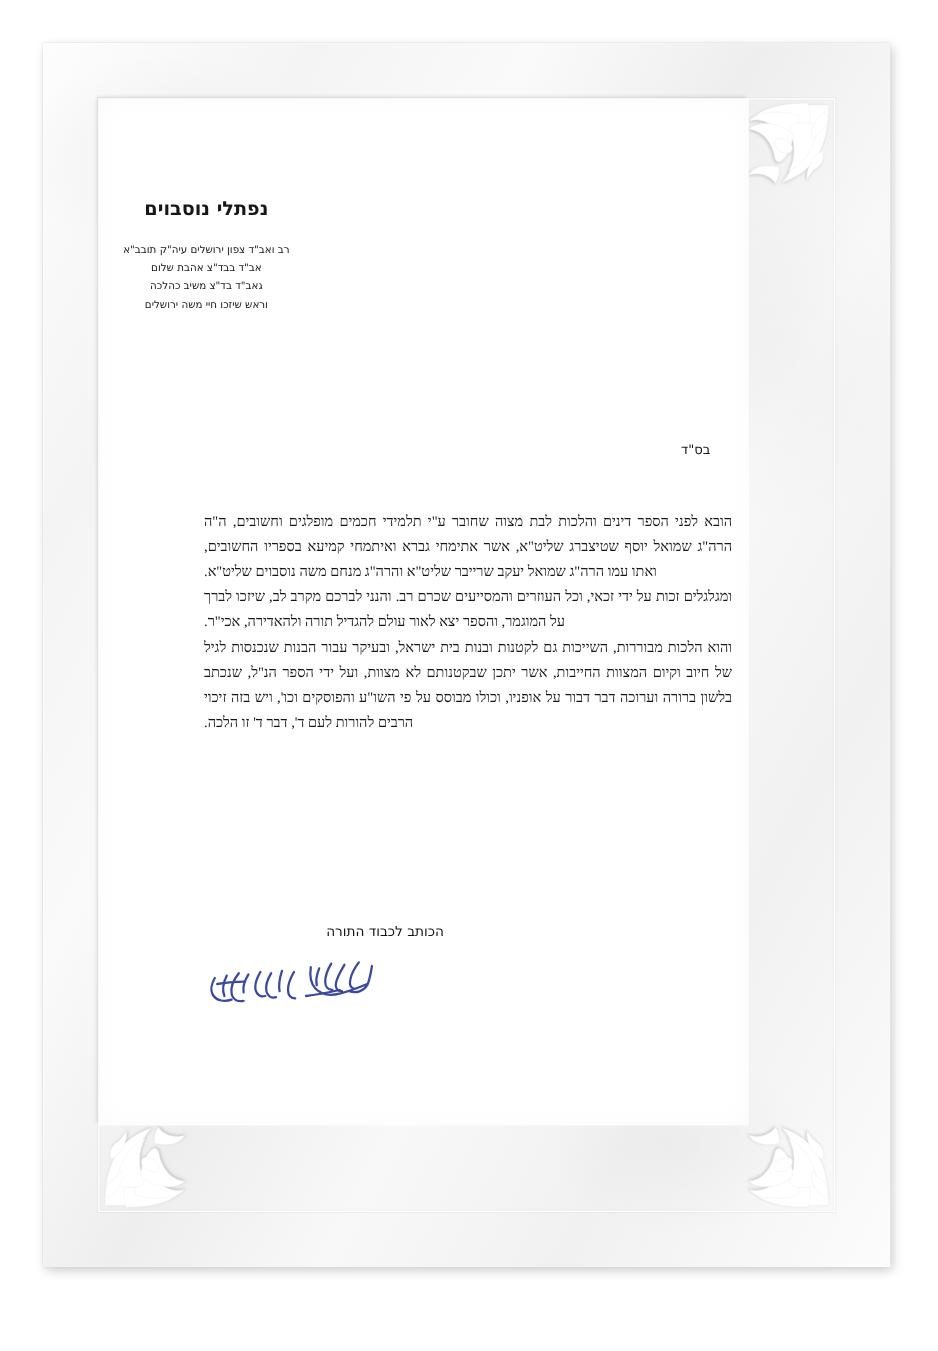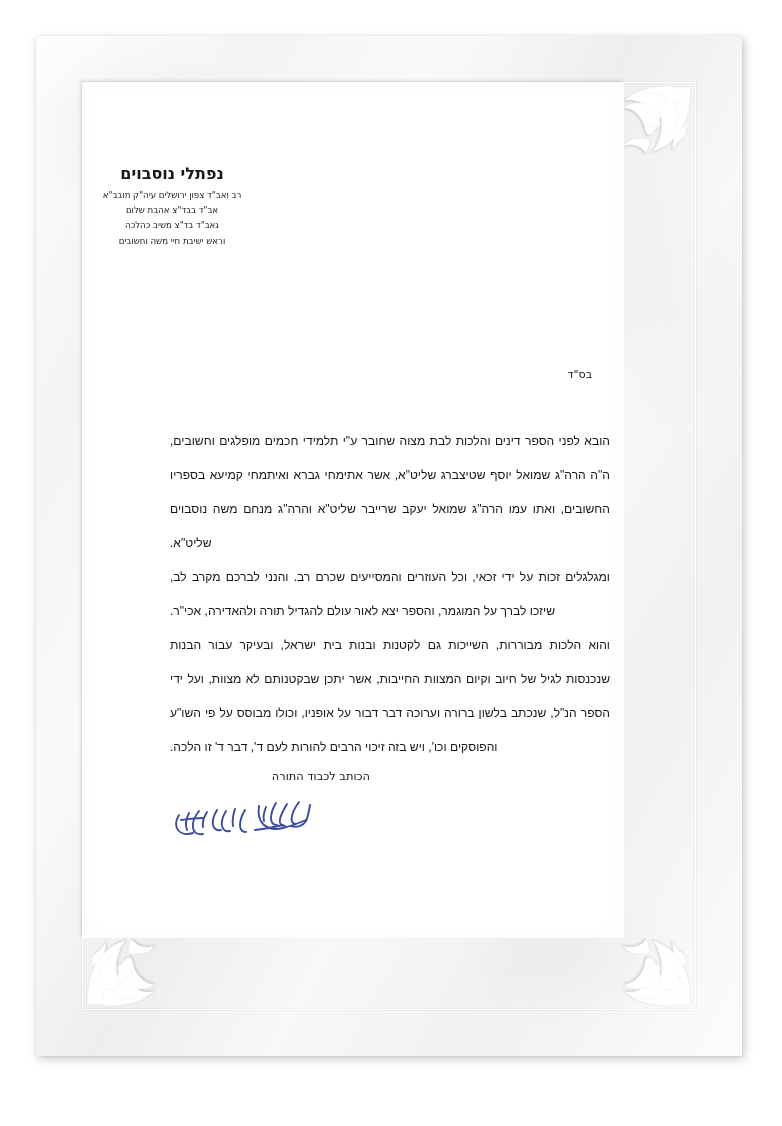--- a/index.html
+++ b/index.html
@@ -116,21 +116,21 @@
     width: 180px;
     text-align: center;
     direction: rtl;
     color: #16171a;
     font-family: "DejaVu Sans", "Liberation Sans", sans-serif;
   }
   #lh-hebrew .lhh-name {
     font-size: 16px;
     font-weight: bold;
     line-height: 1.3;
-    margin-bottom: 3px;
+    margin-bottom: 17px;
   }
   #lh-hebrew .lhh-line {
     font-size: 8.6px;
     line-height: 1.78;
     white-space: nowrap;
   }
 
   
   #bsd {
     position: absolute;
@@ -143,23 +143,23 @@
     font-size: 11px;
     color: #15161a;
   }
   #body {
     position: absolute;
     left: 170px;
     top: 424px;
     width: 440px;
     direction: rtl;
     text-align: justify;
-    font-family: Liberation Sans, sans-serif;
+    font-family: Liberation Serif, serif;
     font-size: 12.1px;
-    line-height: 34px;
+    line-height: 21px;
     color: #15161a;
   }
   #body p { margin: 0; text-align: justify; text-align-last: left; }
 
   
   #closing {
     position: absolute;
     left: 170px;
     top: 769px;
     width: 200px;
@@ -302,21 +302,21 @@
 <div id="panel"></div>
 
 <div id="letterhead">
 
 
   <div id="lh-hebrew">
     <div class="lhh-name">נפתלי נוסבוים</div>
     <div class="lhh-line">רב ואב"ד צפון ירושלים עיה"ק תובב"א</div>
     <div class="lhh-line">אב"ד בבד"צ אהבת שלום</div>
     <div class="lhh-line">גאב"ד בד"צ משיב כהלכה</div>
-    <div class="lhh-line">וראש ישיבת חיי משה וחשובים</div>
+    <div class="lhh-line">וראש שיזכו חיי משה ירושלים</div>
   </div>
 
 </div>
 
 <div id="bsd">בס"ד</div>
 
 <div id="body">
   <p>הובא לפני הספר דינים והלכות לבת מצוה שחובר ע"י תלמידי חכמים מופלגים וחשובים, ה"ה הרה"ג שמואל יוסף שטיצברג שליט"א, אשר אתימחי גברא ואיתמחי קמיעא בספריו החשובים, ואתו עמו הרה"ג שמואל יעקב שרייבר שליט"א והרה"ג מנחם משה נוסבוים שליט"א.</p>
   <p>ומגלגלים זכות על ידי זכאי, וכל העוזרים והמסייעים שכרם רב. והנני לברכם מקרב לב, שיזכו לברך על המוגמר, והספר יצא לאור עולם להגדיל תורה ולהאדירה, אכי"ר.</p>
   <p>והוא הלכות מבוררות, השייכות גם לקטנות ובנות בית ישראל, ובעיקר עבור הבנות שנכנסות לגיל של חיוב וקיום המצוות החייבות, אשר יתכן שבקטנותם לא מצוות, ועל ידי הספר הנ"ל, שנכתב בלשון ברורה וערוכה דבר דבור על אופניו, וכולו מבוסס על פי השו"ע והפוסקים וכו', ויש בזה זיכוי הרבים להורות לעם ד', דבר ד' זו הלכה.</p>

